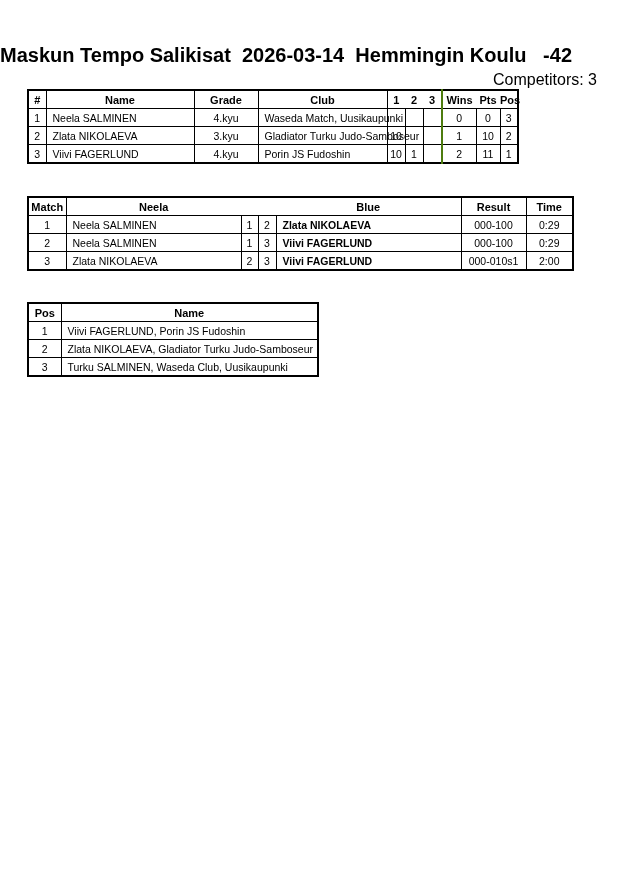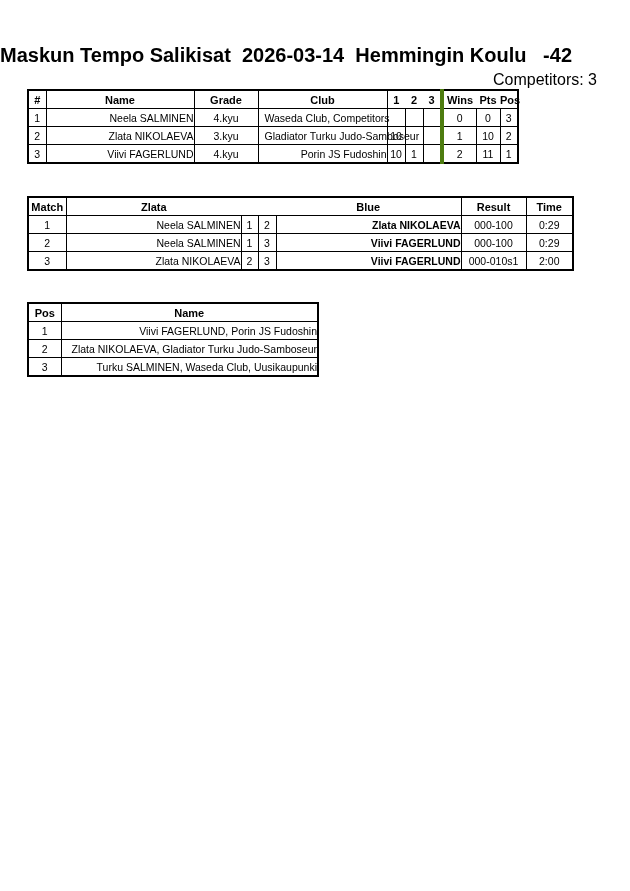--- a/index.html
+++ b/index.html
@@ -18,29 +18,29 @@
 
   table{position:absolute;border-collapse:collapse;table-layout:fixed;
         border:2px solid #000;background:#fff;}
   #competitors-table{top:89px;left:27px;width:490px;}
   #matches-table{top:196px;left:27px;width:545px;}
   #results-table{top:302px;left:27px;width:290px;}
 
   th,td{border:1px solid #000;height:17px;padding:0;font-size:10.5px;
         text-align:center;vertical-align:middle;overflow:visible;}
   th{font-size:11px;font-weight:bold;}
-  td.left,th.left{text-align:right;padding-left:6px;}
+  td.left,th.left{text-align:left;padding-left:6px;}
   td .nowrap{white-space:nowrap;}
   td.bold{font-weight:bold;}
 
   
   th.no-r{border-right:hidden;}
   th.no-l{border-left:hidden;}
   
-  .thick-l{border-left:4px solid #4d7c0f;}
+  .thick-l{border-left:2px solid #4d7c0f;}
 </style>
 </head>
 <body>
 
 <div id="page">
 
   <div class="title">Maskun Tempo Salikisat  2026-03-14  Hemmingin Koulu   -42</div>
 
   <div class="section-heading" id="competitors-heading">Competitors</div>
   <div id="competitors-count">Competitors: 3</div>
@@ -68,21 +68,21 @@
       <th class="no-l no-r">2</th>
       <th class="no-l">3</th>
       <th class="thick-l no-r">Wins</th>
       <th class="no-l no-r">Pts</th>
       <th class="no-l">Pos</th>
     </tr>
     <tr>
       <td>1</td>
       <td class="left">Neela SALMINEN</td>
       <td>4.kyu</td>
-      <td class="left"><span class="nowrap">Waseda Club, Competitors</span></td>
+      <td class="left"><span class="nowrap">Waseda Match, Uusikaupunki</span></td>
       <td></td>
       <td></td>
       <td></td>
       <td class="thick-l">0</td>
       <td>0</td>
       <td>3</td>
     </tr>
     <tr>
       <td>2</td>
       <td class="left">Zlata NIKOLAEVA</td>
@@ -117,21 +117,21 @@
         <col style="width:175px">
         <col style="width:17px">
       <col style="width:18px">
         <col style="width:185px">
         <col style="width:65px">
         <col style="width:47px">
     </colgroup>
     <tbody>
         <tr>
       <th>Match</th>
-      <th class="no-r">Zlata</th>
+      <th class="no-r">Neela</th>
       <th class="no-l no-r"></th>
       <th class="no-l no-r"></th>
       <th class="no-l">Blue</th>
       <th>Result</th>
       <th>Time</th>
     </tr>
     <tr>
       <td>1</td>
       <td class="left">Neela SALMINEN</td>
       <td>1</td>

